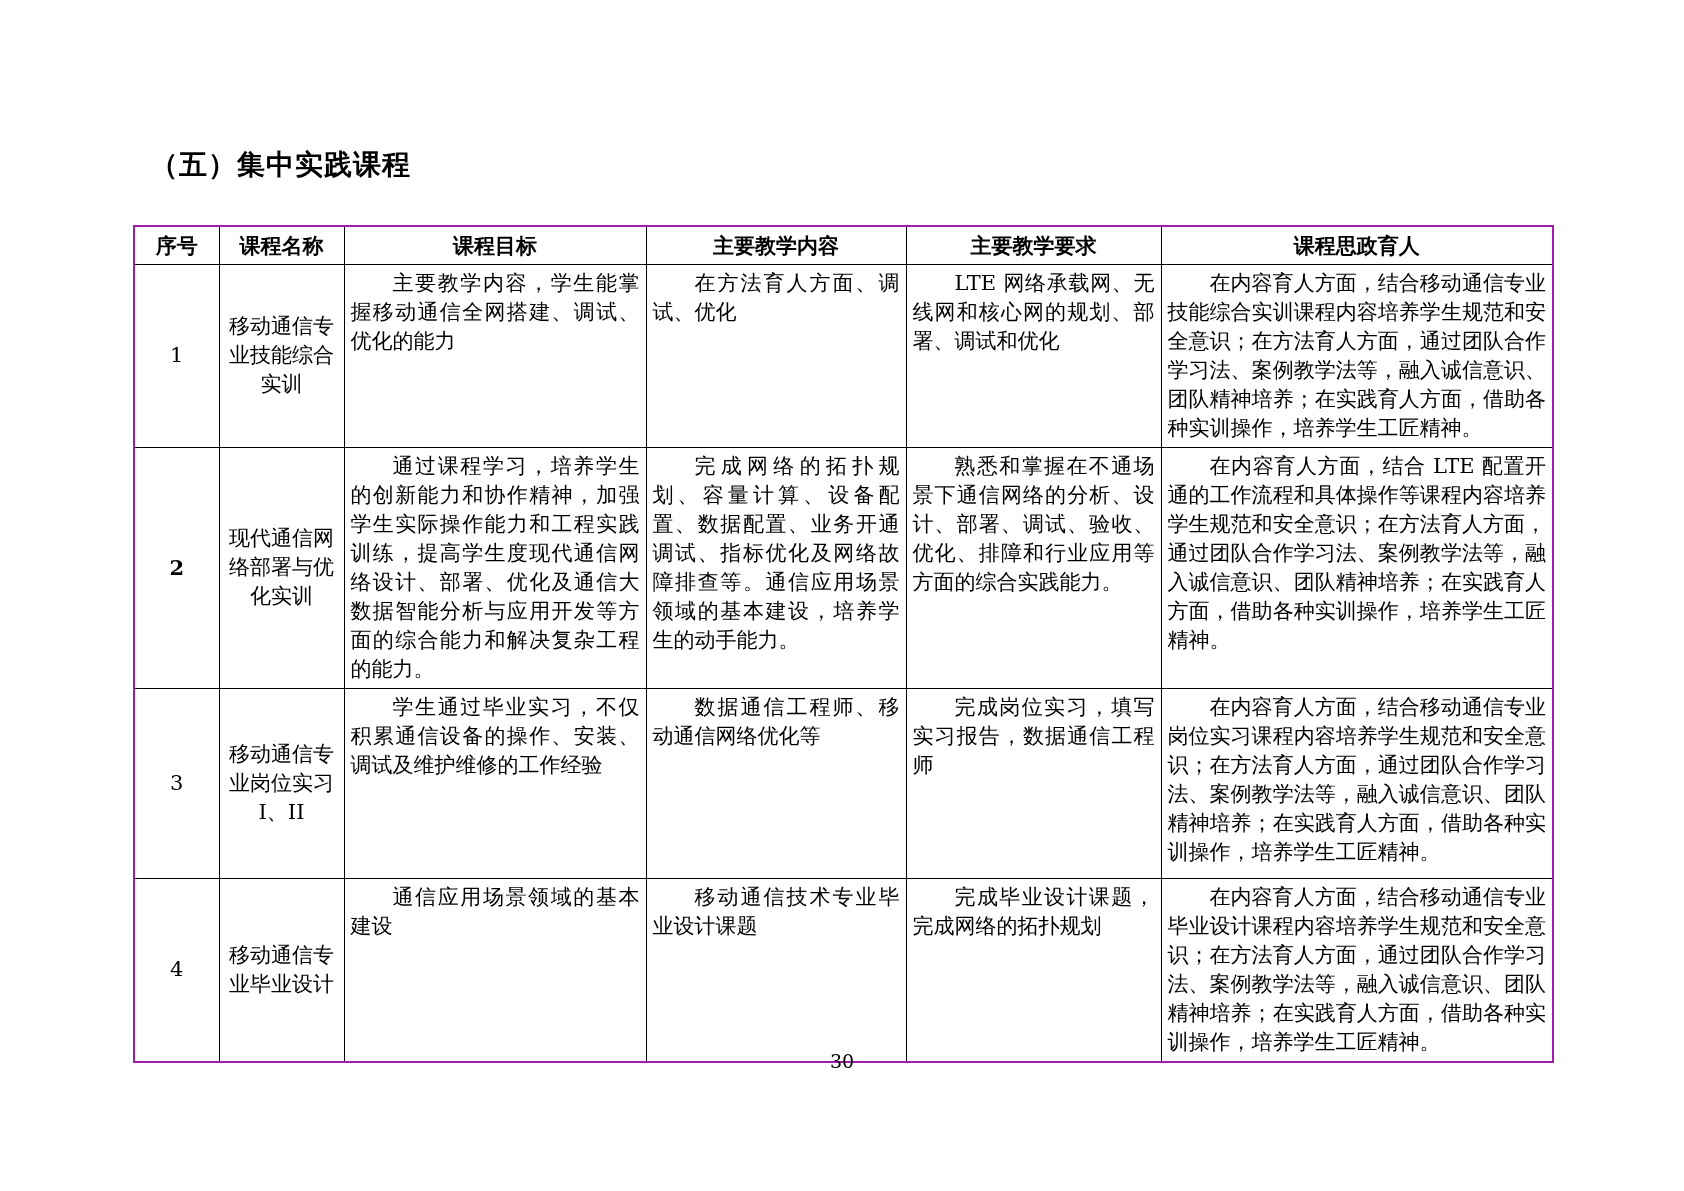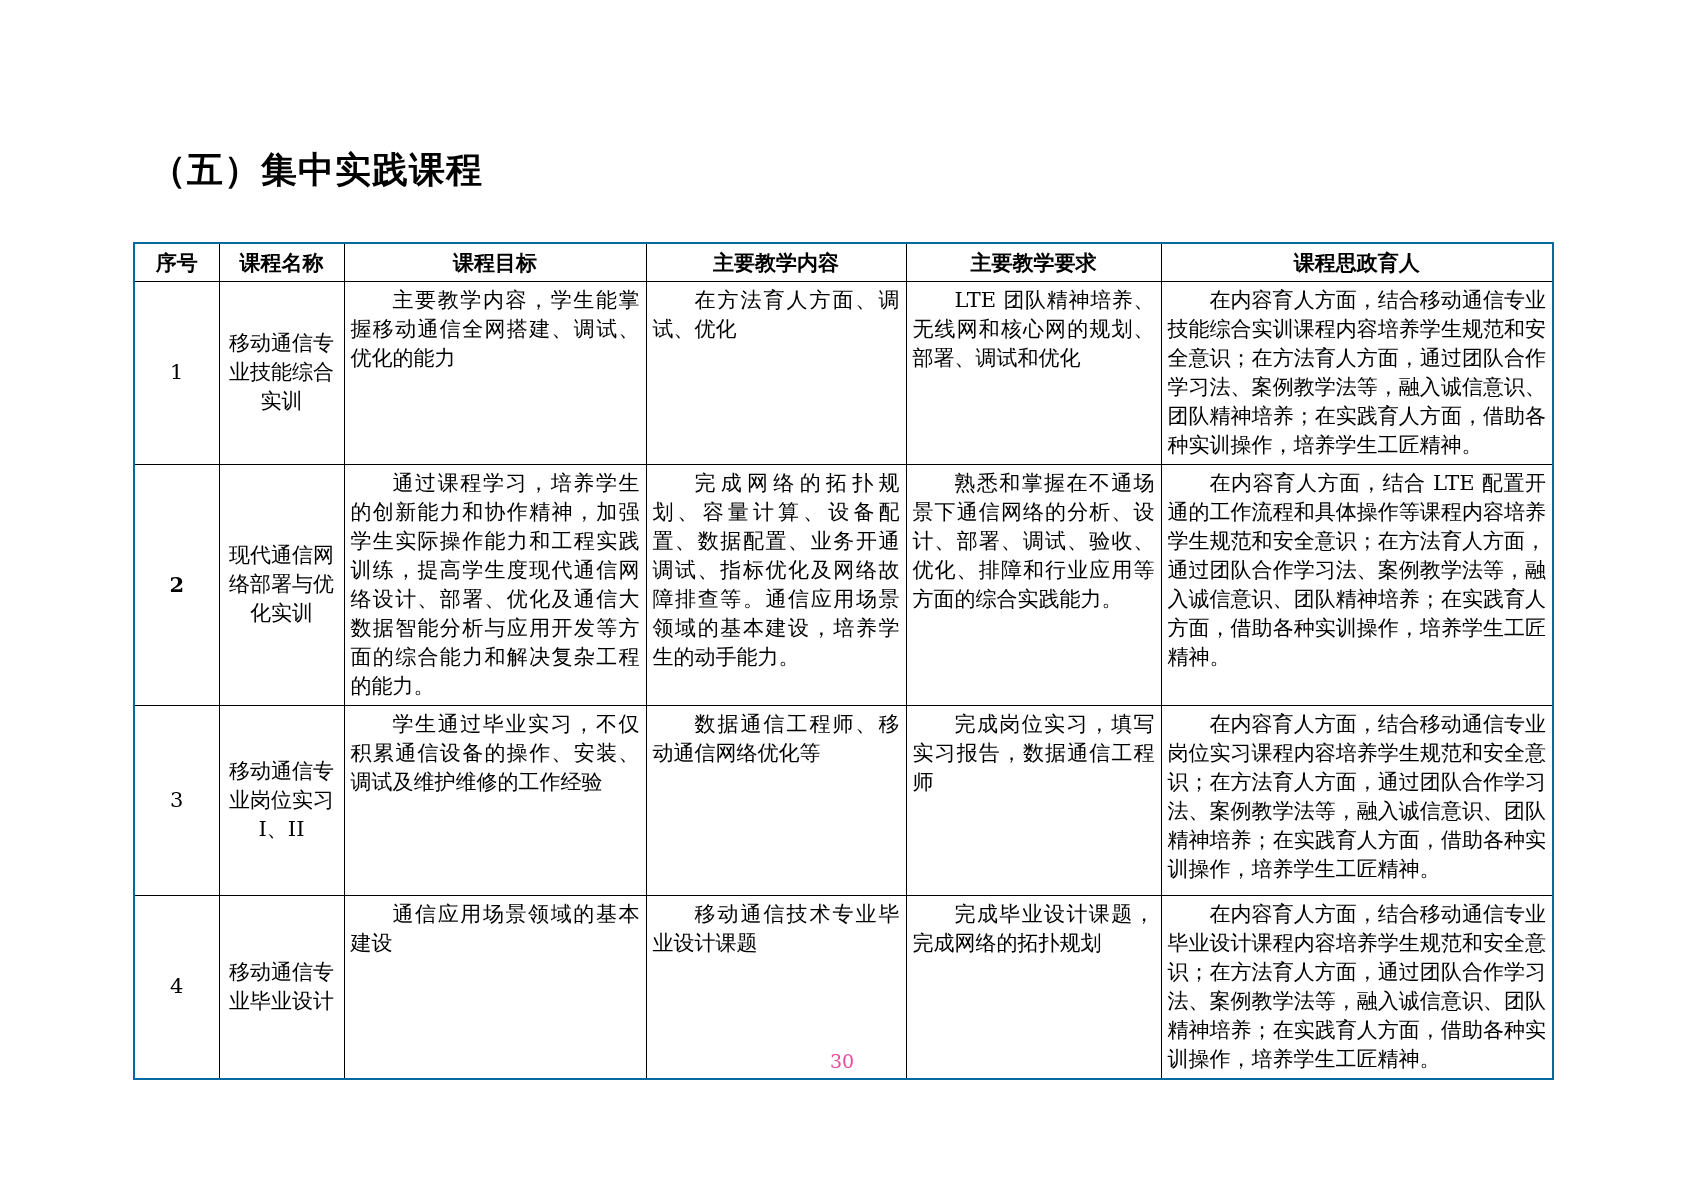--- a/index.html
+++ b/index.html
@@ -16,34 +16,34 @@
     left: 0; top: 0;
     width: 1684px;
     height: 1191px;
     background: #ffffff;
   }
   .section-heading {
     position: absolute;
     left: 150px;
     top: 146px;
     font-family: "DejaVu Sans", "Liberation Sans", sans-serif;
-    font-size: 36px;
+    font-size: 28px;
     font-weight: bold;
     letter-spacing: 1px;
     color: #000000;
     white-space: nowrap;
   }
   table.course-table {
     position: absolute;
     left: 133px;
-    top: 242px;
+    top: 225px;
     width: 1419px;
     border-collapse: collapse;
     table-layout: fixed;
-    border: 2px solid #0369a1;
+    border: 2px solid #a21caf;
     font-size: 21px;
     line-height: 29px;
   }
   table.course-table td, table.course-table th {
     border: 1px solid #000000;
     overflow: hidden;
   }
   tr.header-row { height: 38px; }
   tr.header-row th {
     font-weight: bold;
@@ -73,21 +73,21 @@
     text-justify: inter-character;
   }
   td.bold-num { font-weight: bold; }
   .page-number {
     position: absolute;
     left: 0;
     top: 1050px;
     width: 1684px;
     text-align: center;
     font-size: 19px;
-    color: #ec4899;
+    color: #000000;
   }
 </style>
 </head>
 <body>
 
 <div class="page">
 
   <div class="section-heading">（五）集中实践课程</div>
 
   <table class="course-table">
@@ -112,21 +112,21 @@
       <tr class="data-row-1">
         <td class="cell-center">1</td>
         <td class="cell-center">移动通信专业技能综合实训</td>
         <td class="cell-text">
           <div class="para">主要教学内容，学生能掌握移动通信全网搭建、调试、优化的能力</div>
         </td>
         <td class="cell-text">
           <div class="para">在方法育人方面、调试、优化</div>
         </td>
         <td class="cell-text">
-          <div class="para">LTE 团队精神培养、无线网和核心网的规划、部署、调试和优化</div>
+          <div class="para">LTE 网络承载网、无线网和核心网的规划、部署、调试和优化</div>
         </td>
         <td class="cell-text">
           <div class="para">在内容育人方面，结合移动通信专业技能综合实训课程内容培养学生规范和安全意识；在方法育人方面，通过团队合作学习法、案例教学法等，融入诚信意识、团队精神培养；在实践育人方面，借助各种实训操作，培养学生工匠精神。</div>
         </td>
       </tr>
 
       <tr class="data-row-2">
         <td class="cell-center bold-num">2</td>
         <td class="cell-center">现代通信网络部署与优化实训</td>
         <td class="cell-text">

